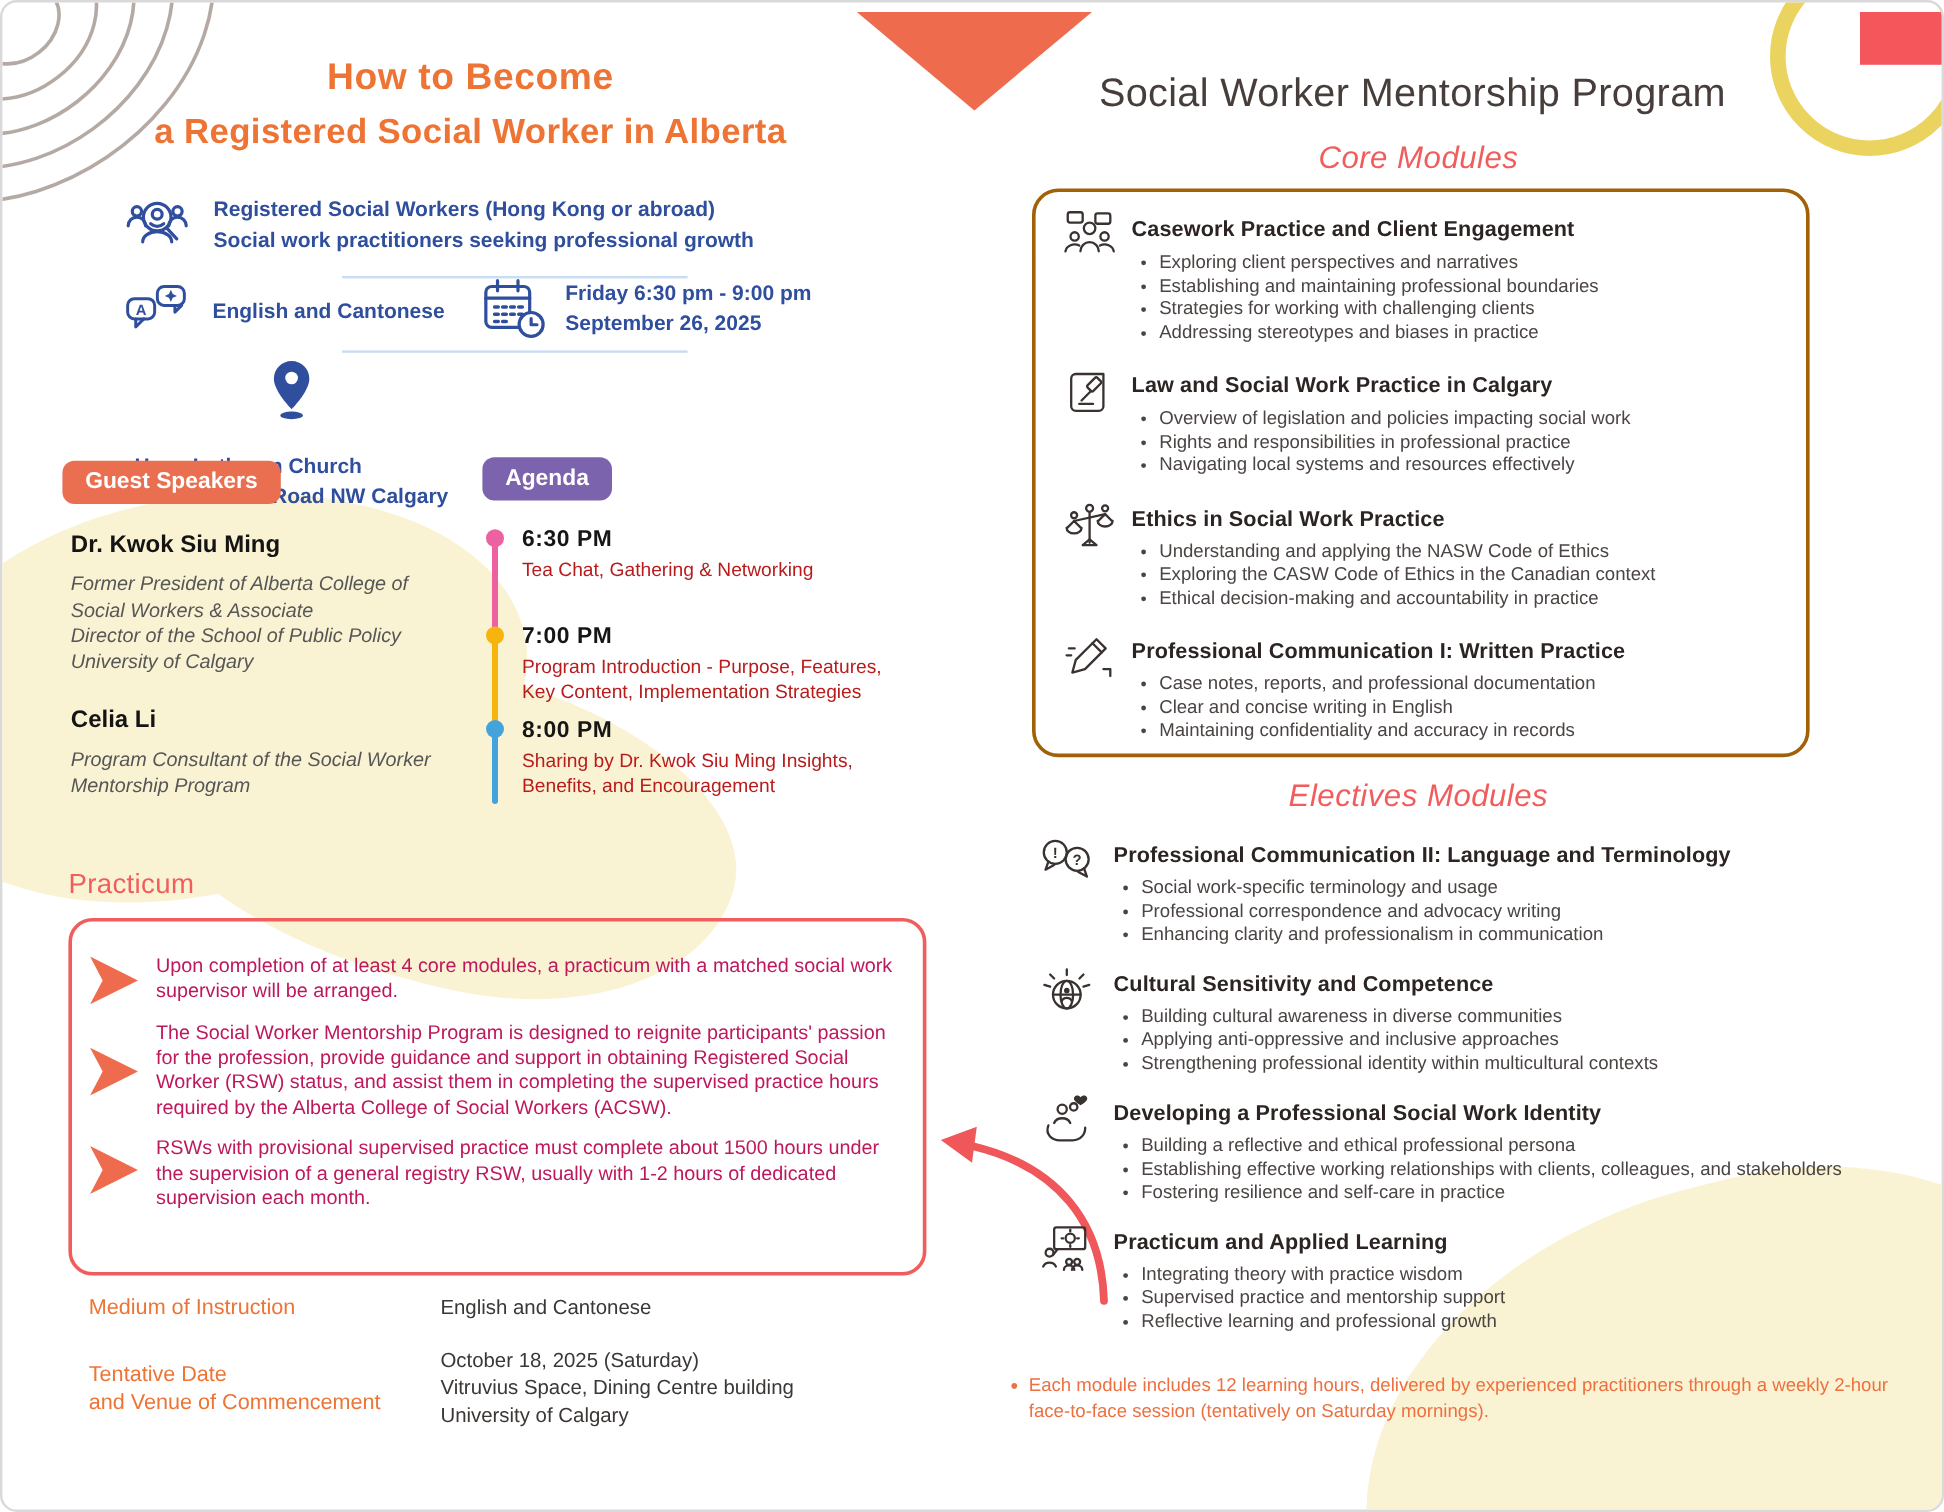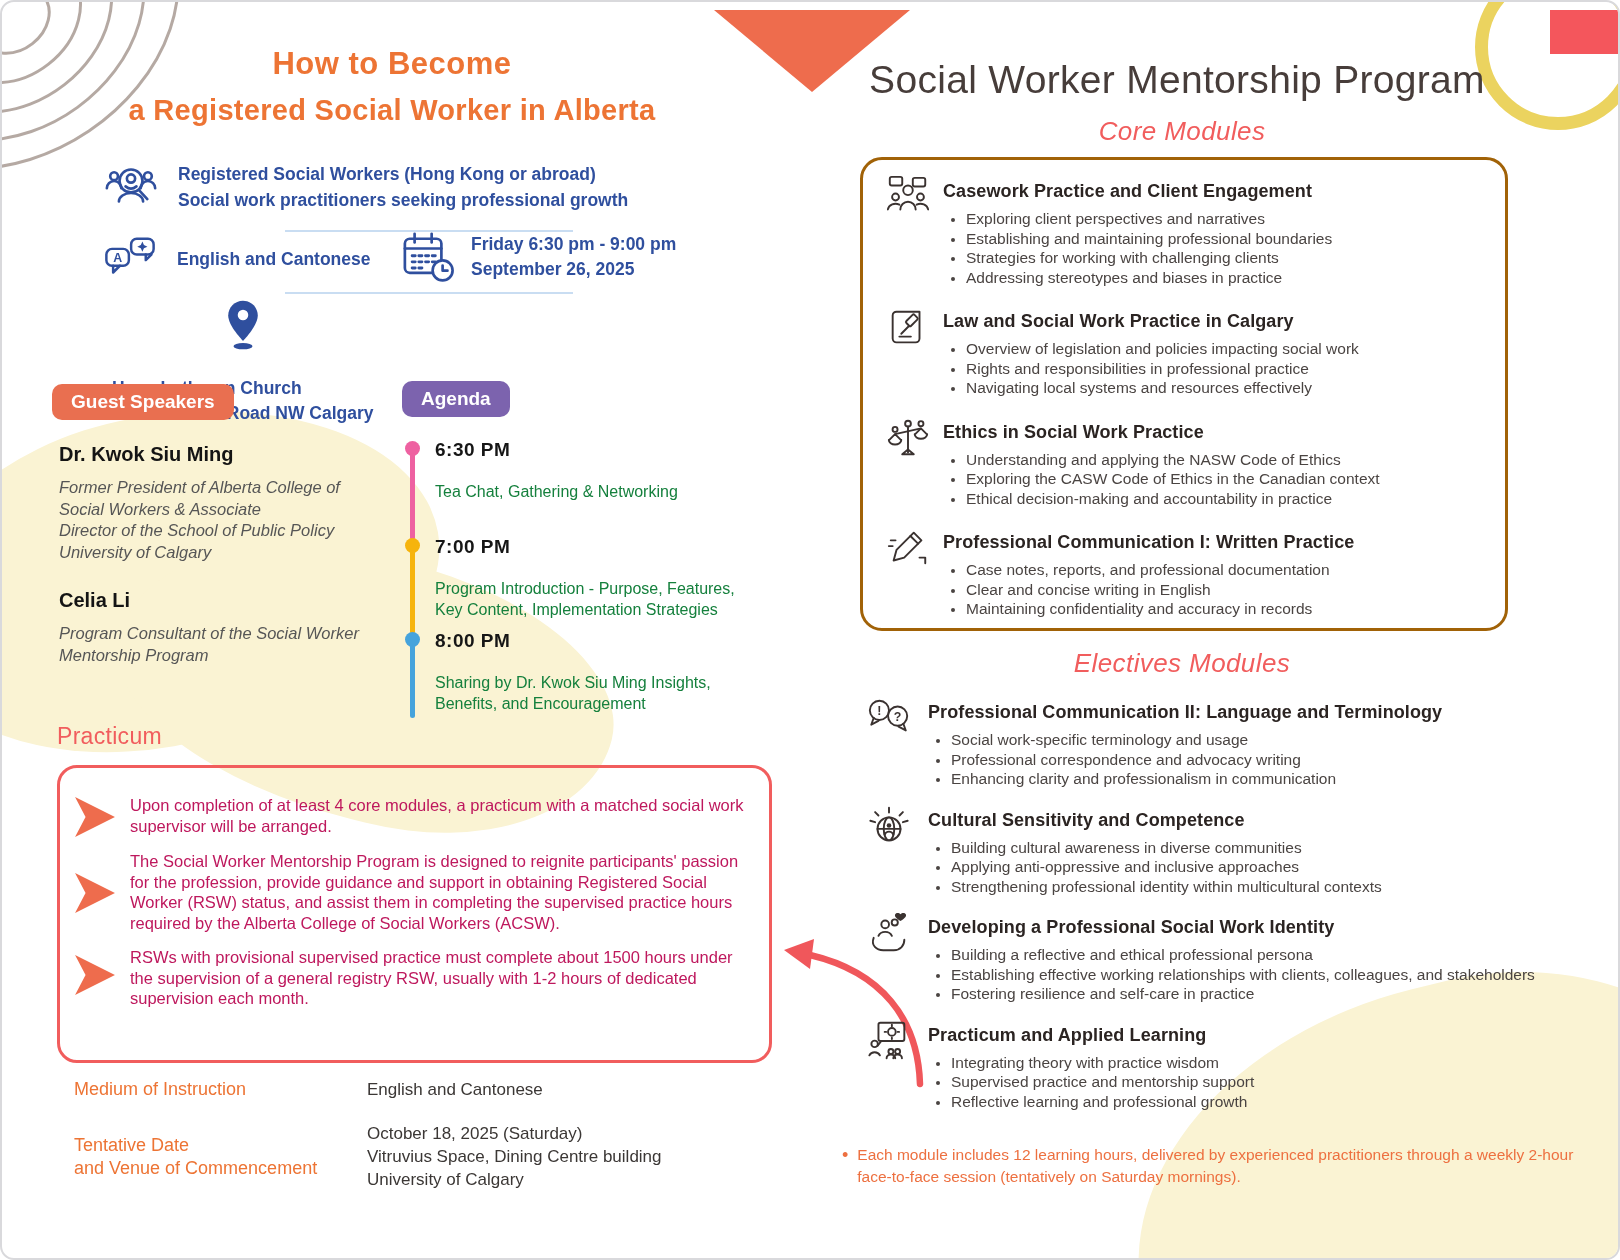--- a/index.html
+++ b/index.html
@@ -38,42 +38,42 @@
   .speakers { left:57px; top:441px; width:335px; }
   .spk-name { font-size:20px; font-weight:700; color:#141414; }
   .spk-role { margin-top:11px; font-style:italic; font-size:16.5px; line-height:21.5px; color:#565656; white-space:pre-line; }
   .spk + .spk { margin-top:26px; }
 
   .agenda { left:403px; top:437px; width:392px; }
   .agenda-item { position:relative; padding-left:30px; }
   .agenda-item .dot { position:absolute; left:0; top:2px; width:15px; height:15px; border-radius:50%; }
   .agenda-item .tline { position:absolute; left:5px; top:14px; bottom:-4px; width:5px; border-radius:3px; }
   .ag-time { font-size:19px; font-weight:700; color:#161616; letter-spacing:.5px; }
-  .ag-desc { margin-top:20px; font-size:16px; line-height:21px; color:#15803d; white-space:pre-line; }
+  .ag-desc { margin-top:4px; font-size:16px; line-height:21px; color:#b91c1c; white-space:pre-line; }
   .c-pink   { background:#ee61a1; }
   .c-yellow { background:#f6b40d; }
   .c-blue   { background:#45a3dc; }
   .pb1 { padding-bottom:34px; } .pb2 { padding-bottom:10px; }
 
   .practicum-h { left:55px; top:721px; font-size:23px; color:#f15d5d; font-weight:500; letter-spacing:.3px; }
   .practicum-box { left:55px; top:763px; width:715px; height:298px; border:3px solid #f15d5d; border-radius:20px;
     padding:27px 24px 16px 14px; }
   .p-item { display:flex; gap:14px; align-items:flex-start; }
   .p-item + .p-item { margin-top:14px; }
   .p-item svg { flex:0 0 auto; margin-top:2px; }
   .p-text { font-size:16.5px; line-height:20.5px; color:#be185d; }
 
   .details { left:72px; top:1076px; width:700px; }
   .d-row { display:flex; align-items:center; }
   .d-row + .d-row { margin-top:21px; }
   .d-label { width:293px; color:#ed7434; font-size:18px; font-weight:500; line-height:23px; white-space:pre-line; }
   .d-value { color:#3b3735; font-size:17px; line-height:23px; white-space:pre-line; }
 
   
-  .r-title { left:815px; top:56px; width:720px; text-align:center; font-size:39px; font-weight:500; color:#473d3a; letter-spacing:.3px; }
+  .r-title { left:815px; top:56px; width:720px; text-align:center; font-size:33px; font-weight:500; color:#473d3a; letter-spacing:.3px; }
   .sec-h { position:absolute; width:720px; left:820px; text-align:center; font-size:26px; color:#f15d5d; font-weight:500; letter-spacing:.4px; z-index:2;font-style:italic; }
   .core-h { top:114px; }
   .elec-h { top:646px; }
   .core-box { left:858px; top:155px; width:648px; height:474px; border:3px solid #a16207; border-radius:22px; padding:21px 10px 0 12px; }
   .electives { left:858px; top:700px; width:694px; }
 
   .module { position:relative; padding-left:68px; margin-bottom:24px; }
   .electives .module { margin-bottom:21px; }
   .mod-icon { position:absolute; left:10px; top:-7px; width:46px; height:46px; }
   .electives .mod-icon { left:6px; }

